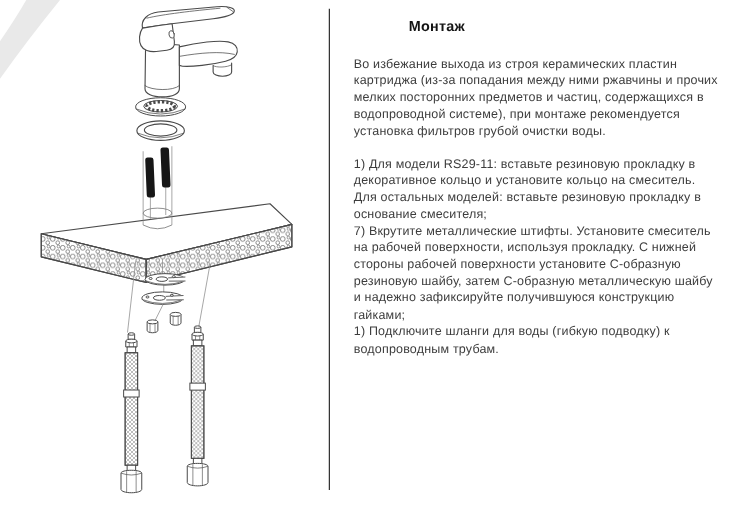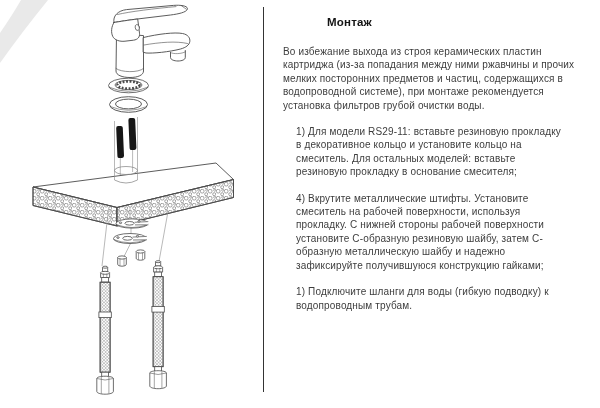--- a/index.html
+++ b/index.html
@@ -5,21 +5,21 @@
   html,body { margin:0; padding:0; background:#ffffff; }
   body { width:600px; height:408px; font-family:"Liberation Sans", sans-serif; }
   .page { position:relative; width:600px; height:408px; background:#ffffff; overflow:hidden; }
   .diagram-svg { position:absolute; left:0; top:0; }
   .divider { position:absolute; left:263px; top:7px; width:1.4px; height:385px; background:#343434; }
   .content { position:absolute; left:283px; top:15px; width:293px; color:#3d3d3d;
              font-size:10px; line-height:13.4px; letter-spacing:0.15px; }
   .heading { font-size:11.5px; line-height:14px; font-weight:bold; color:#141414;
              letter-spacing:0.2px; margin:0 0 13px 0;padding-left:44px; }
   .para { margin:16px 0 13px 0; }
-  .step { margin:13px; }
+  .step { margin:0; }
 </style>
 </head>
 <body>
 
 <div class="page">
 
   <svg class="diagram-svg" width="270" height="408" viewBox="0 0 270 408">
     <defs>
       <pattern id="braid" width="3.2" height="3.2" patternUnits="userSpaceOnUse">
         <path d="M0 0 L3.2 3.2 M3.2 0 L0 3.2" stroke="#8a8a8a" stroke-width="0.45" fill="none"></path>
@@ -151,18 +151,18 @@
     </g>
   </svg>
 
   <div class="divider"></div>
 
   <div class="content">
     <h1 class="heading">Монтаж</h1>
     <p class="para">Во избежание выхода из строя керамических пластин картриджа (из-за попадания между ними ржавчины и прочих мелких посторонних предметов и частиц, содержащихся в водопроводной системе), при монтаже рекомендуется установка фильтров грубой очистки воды.</p>
     <div>
       <p class="step">1) Для модели RS29-11: вставьте резиновую прокладку в декоративное кольцо и установите кольцо на смеситель. Для остальных моделей: вставьте резиновую прокладку в основание смесителя;</p>
-      <p class="step">4) Вкрутите металлические штифты. Установите смеситель на рабочей поверхности, используя прокладку. С нижней стороны рабочей поверхности установите С-образную резиновую шайбу, затем С-образную металлическую шайбу и надежно зафиксируйте получившуюся конструкцию гайками;</p>
+      <p class="step">7) Вкрутите металлические штифты. Установите смеситель на рабочей поверхности, используя прокладку. С нижней стороны рабочей поверхности установите С-образную резиновую шайбу, затем С-образную металлическую шайбу и надежно зафиксируйте получившуюся конструкцию гайками;</p>
       <p class="step">1) Подключите шланги для воды (гибкую подводку) к водопроводным трубам.</p>
     </div>
   </div>
 
 </div>
 
 </body></html>

